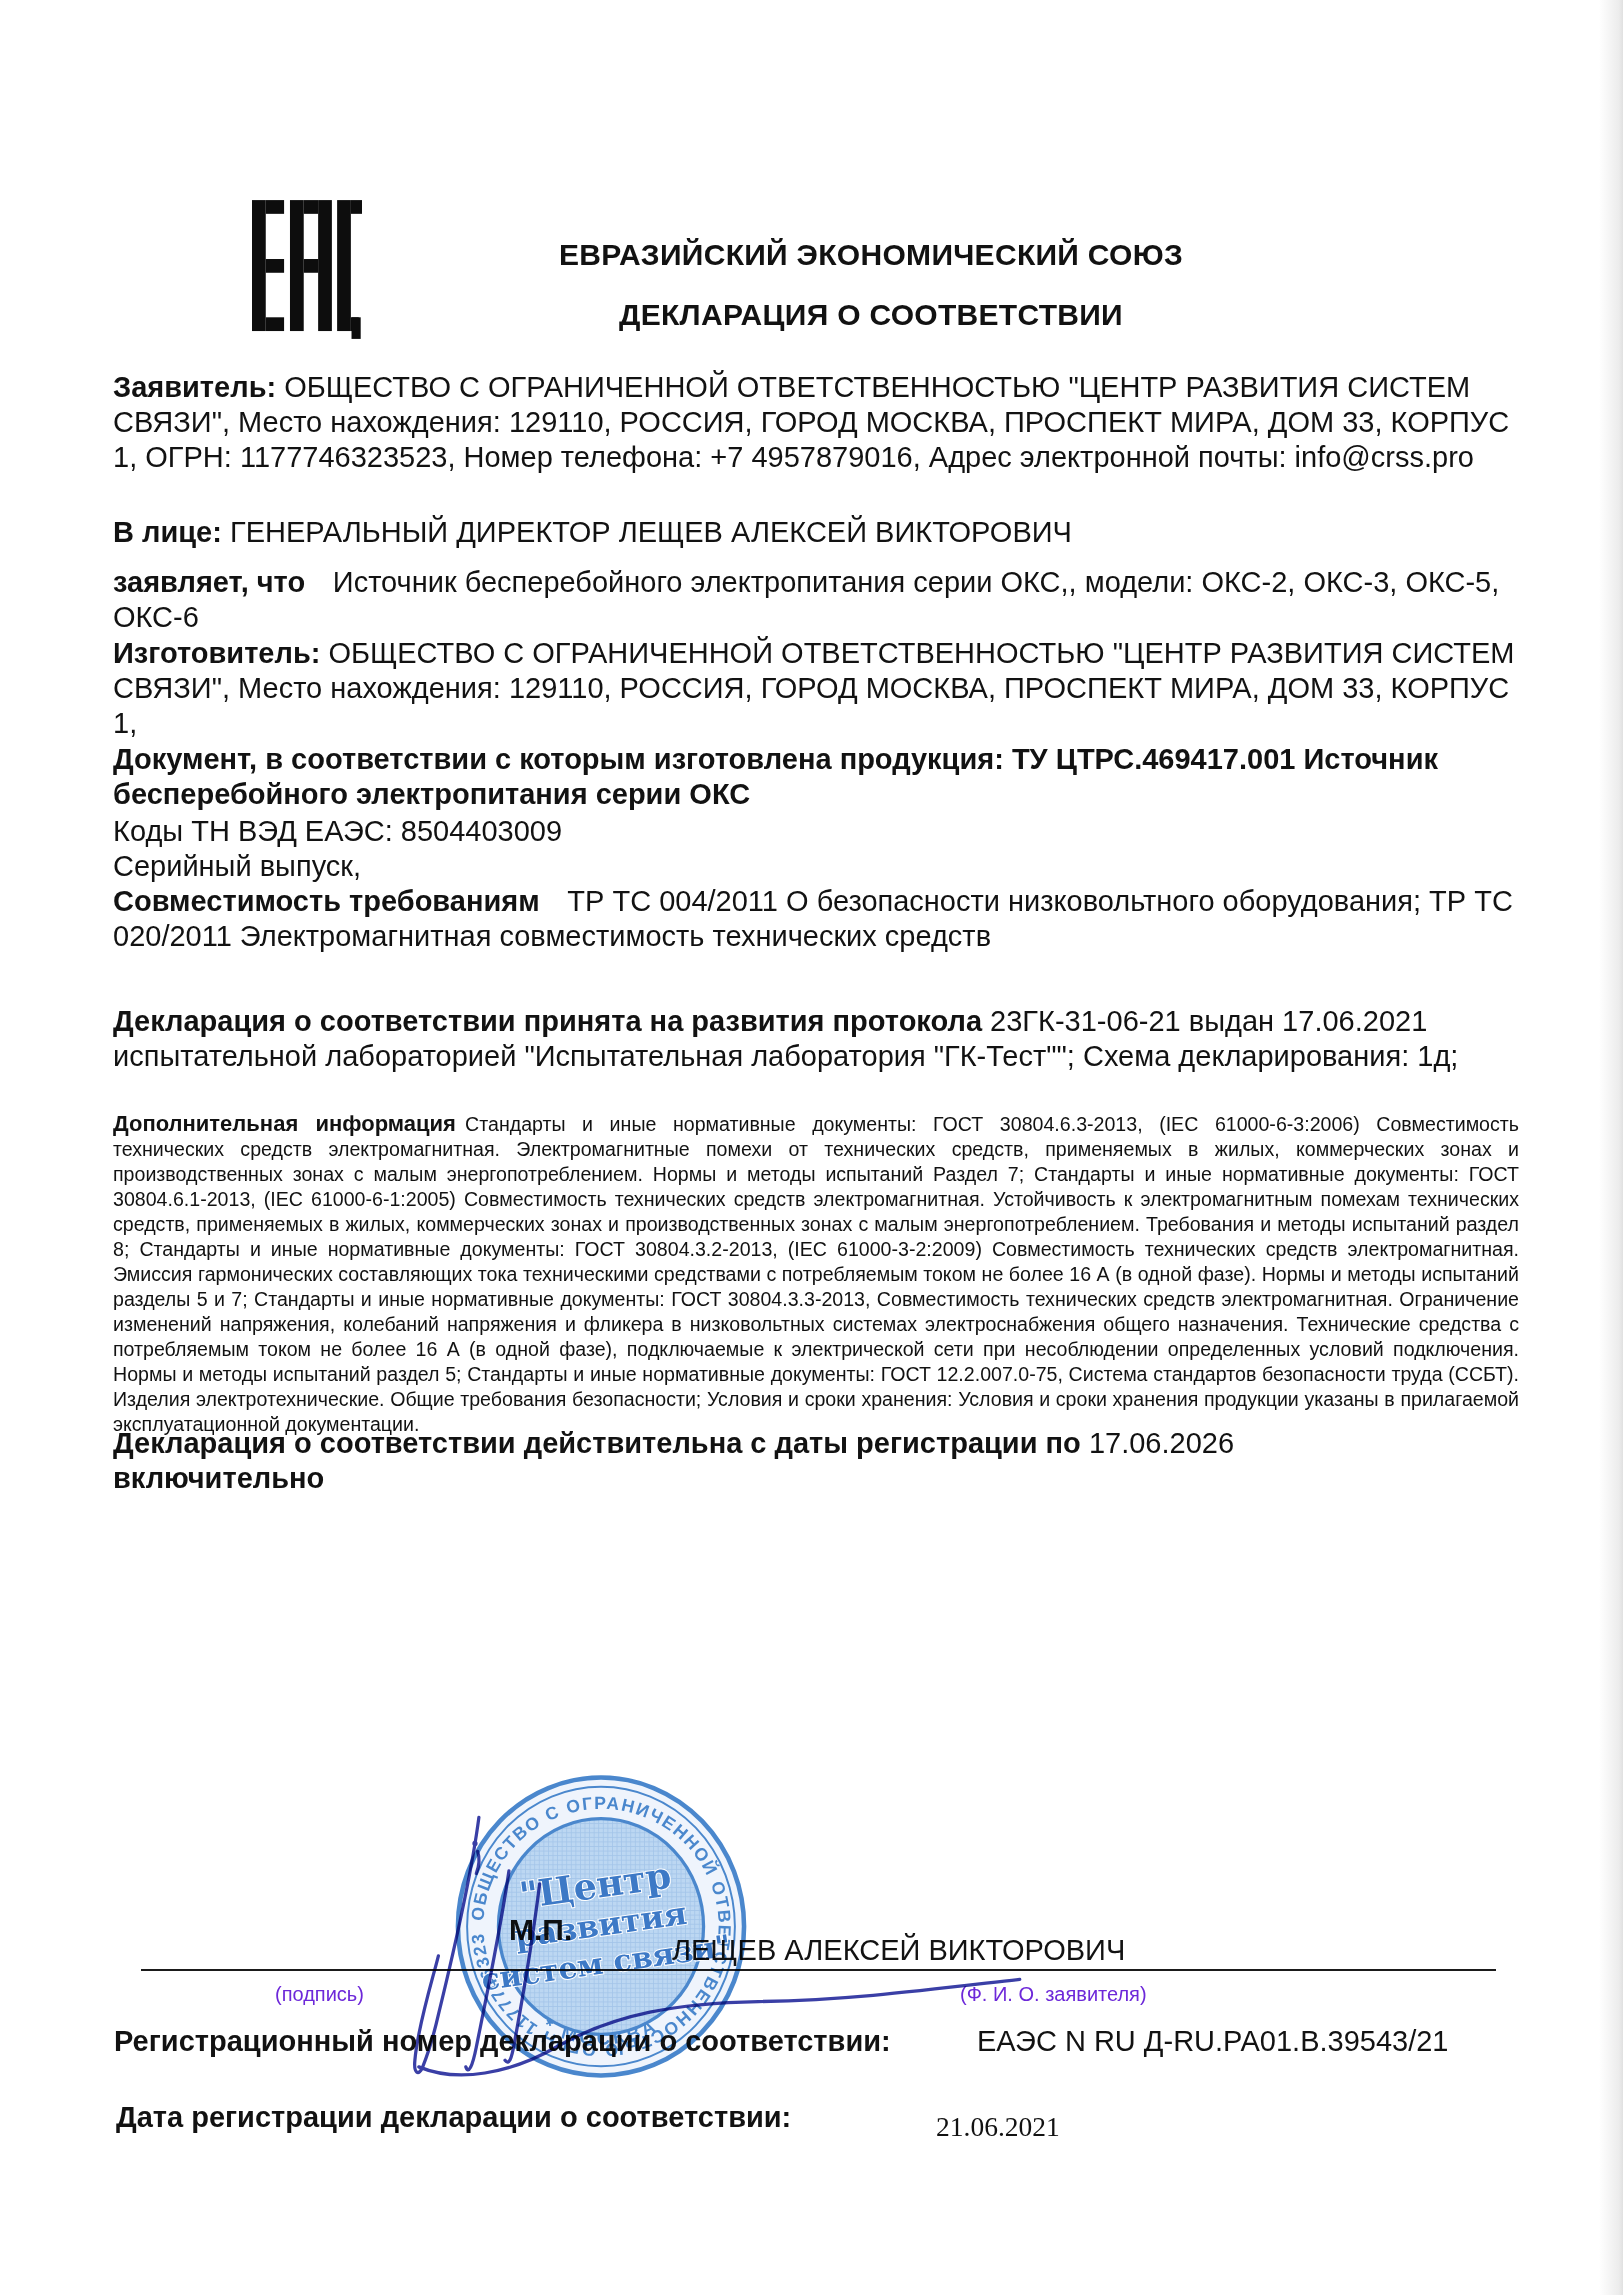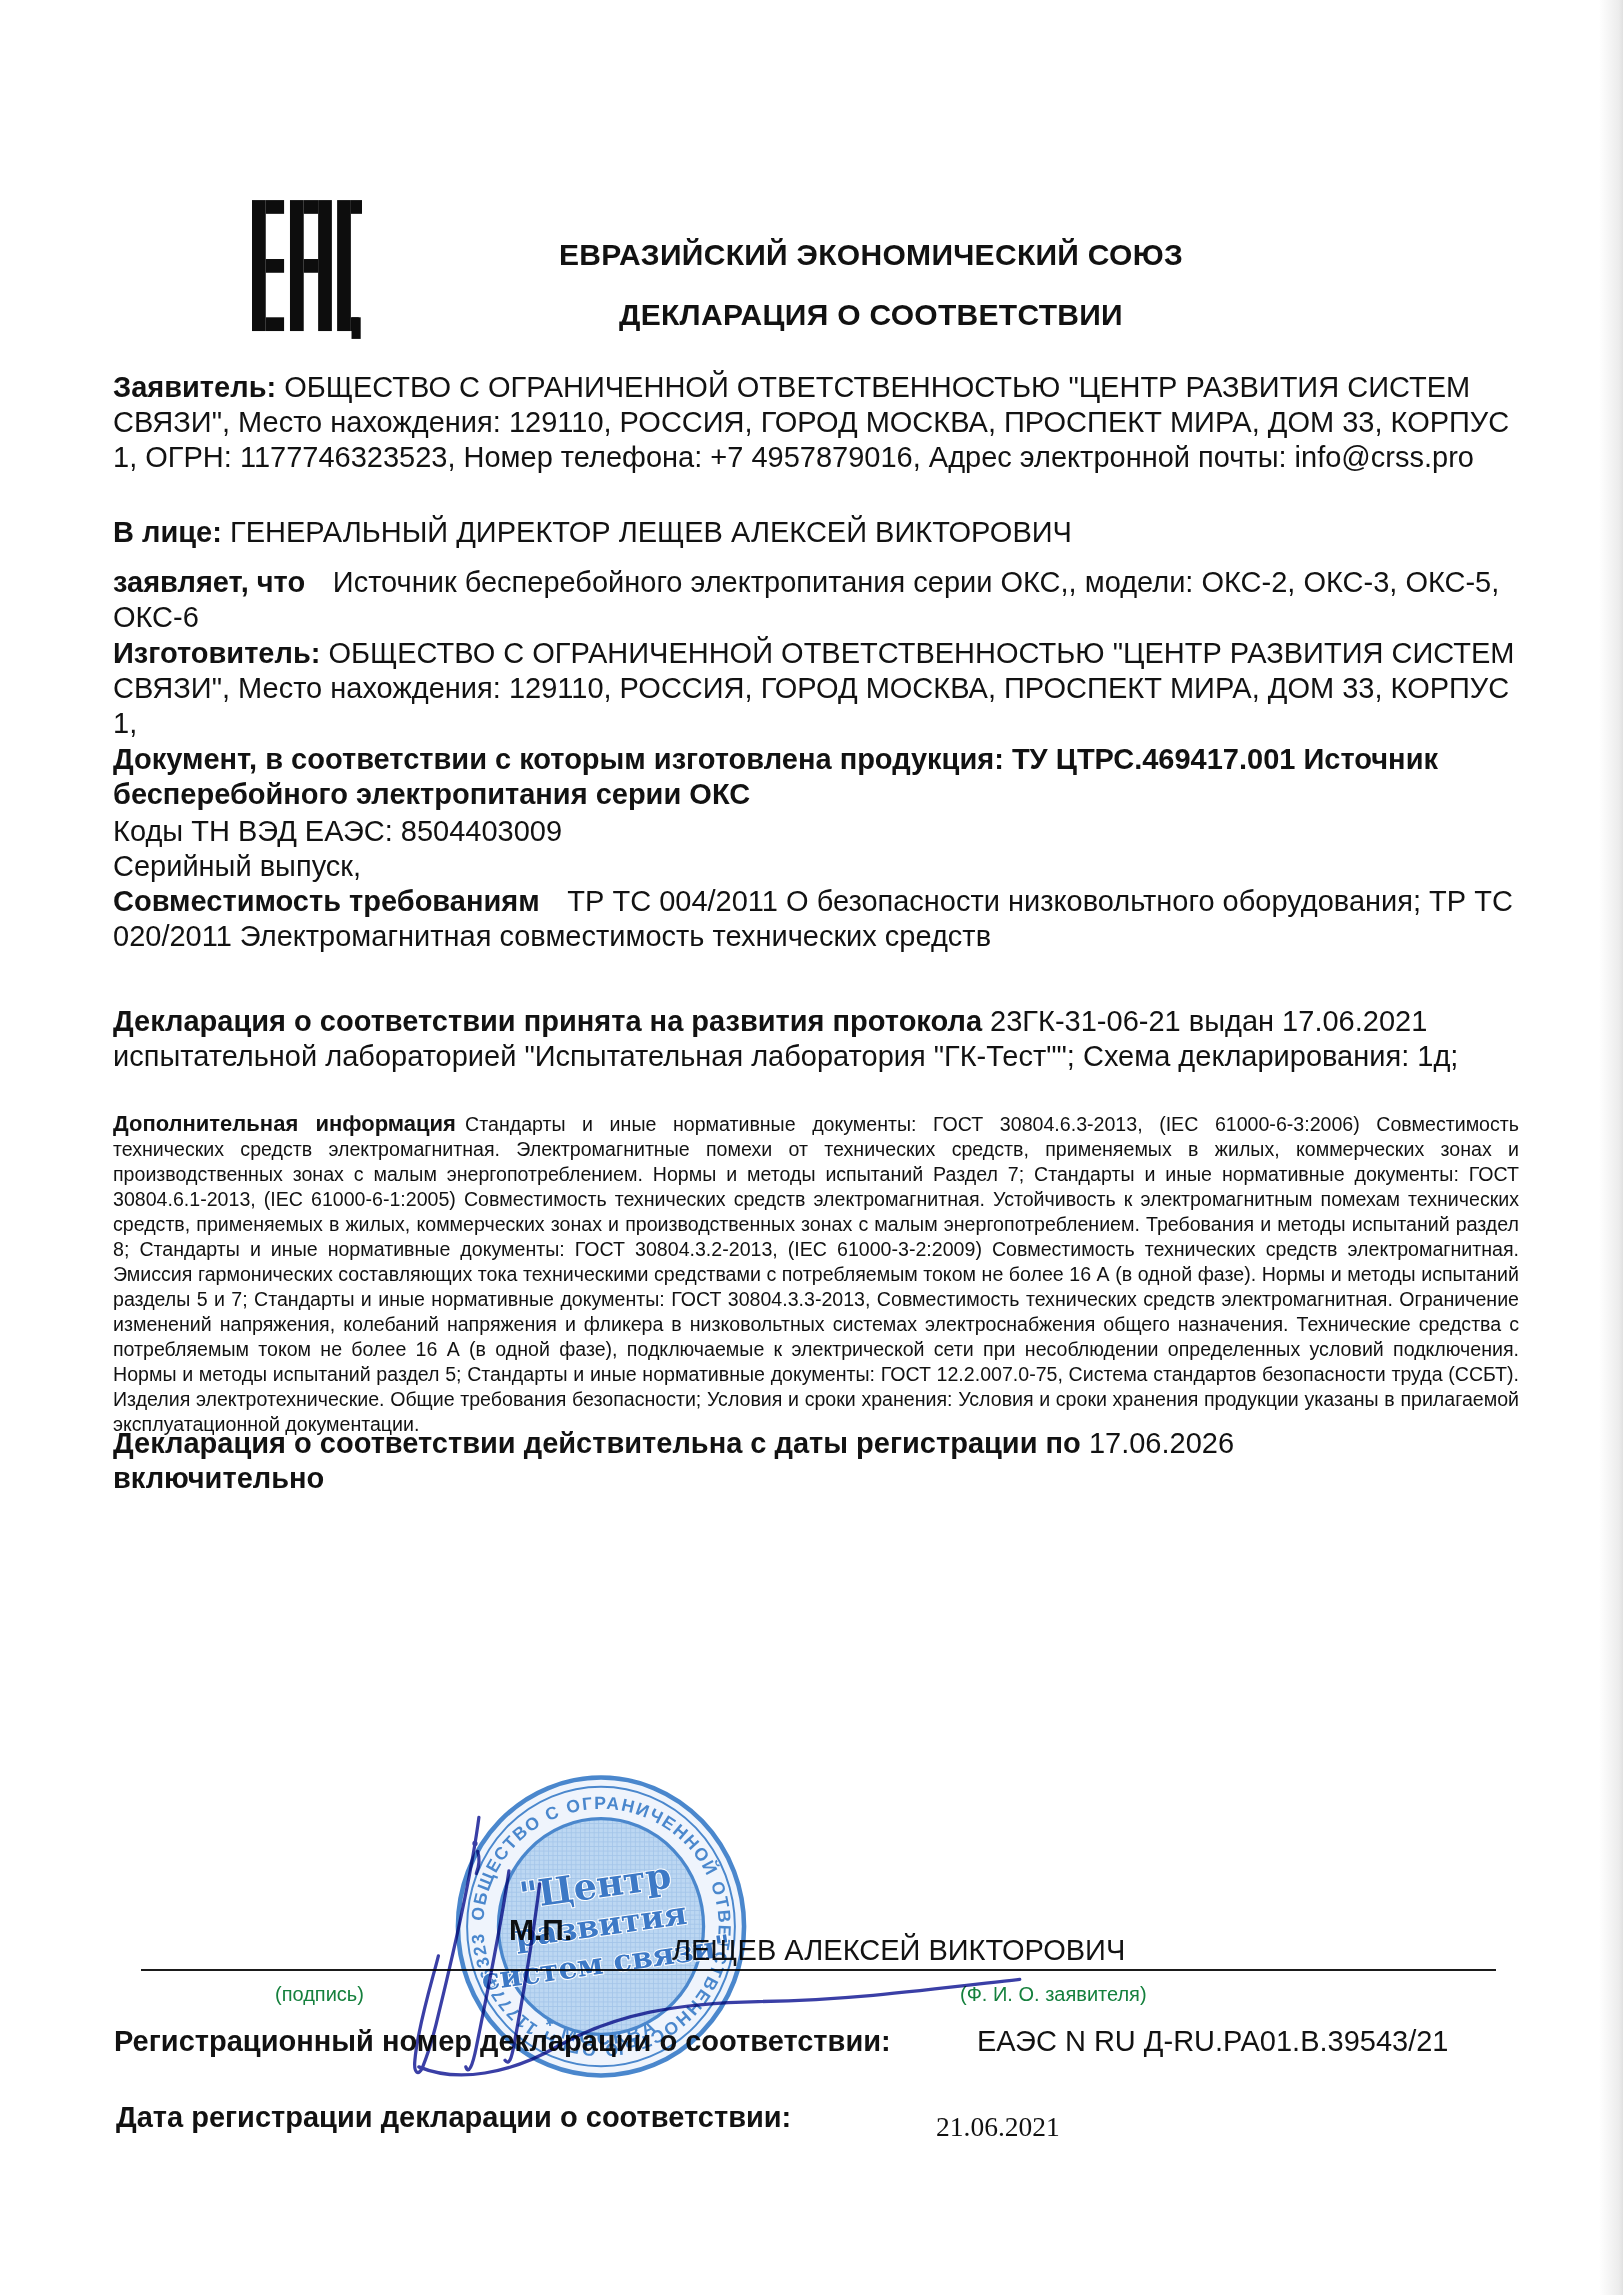--- a/index.html
+++ b/index.html
@@ -12,21 +12,21 @@
     overflow:hidden;
   }
   .abs{position:absolute;}
   .center{text-align:center;}
   .hdr{font-weight:bold;font-size:30px;letter-spacing:0.3px;white-space:nowrap;}
   .para{font-size:29px;line-height:35px;width:1406px;left:113px;}
   .para b{font-weight:bold;}
   .runlabel{font-weight:bold;margin-right:19.6px;}
   .smallblock{font-size:19.6px;line-height:25px;text-align:justify;}
   .smallblock .bighead{font-size:22px;font-weight:bold;line-height:19.6px;margin-right:9.2px;}
-  .siglabel{font-size:20px;color:#15803d;}
+  .siglabel{font-size:20px;color:#6d28d9;}
   .rule{height:2px;background:#1b1b1b;}
   .regrow-label{font-weight:bold;font-size:29px;white-space:nowrap;}
   .regrow-value{font-size:29px;white-space:nowrap;}
   .date-value{font-family:"Liberation Serif", serif;font-size:27.5px;white-space:nowrap;}
   .mp{font-size:30px;font-weight:bold;z-index:3;}
   .fio-name{font-size:29px;white-space:nowrap;z-index:2;}
   .stamp-wrap{mix-blend-mode:multiply;opacity:0.93;z-index:4;}
   .sign-wrap{mix-blend-mode:multiply;z-index:5;}
   .scan-edge{right:0;top:0;width:25px;height:100%;
     background:linear-gradient(to right, rgba(120,120,120,0) 0%, rgba(120,120,120,0.14) 80%, rgba(100,100,100,0.22) 100%);}

